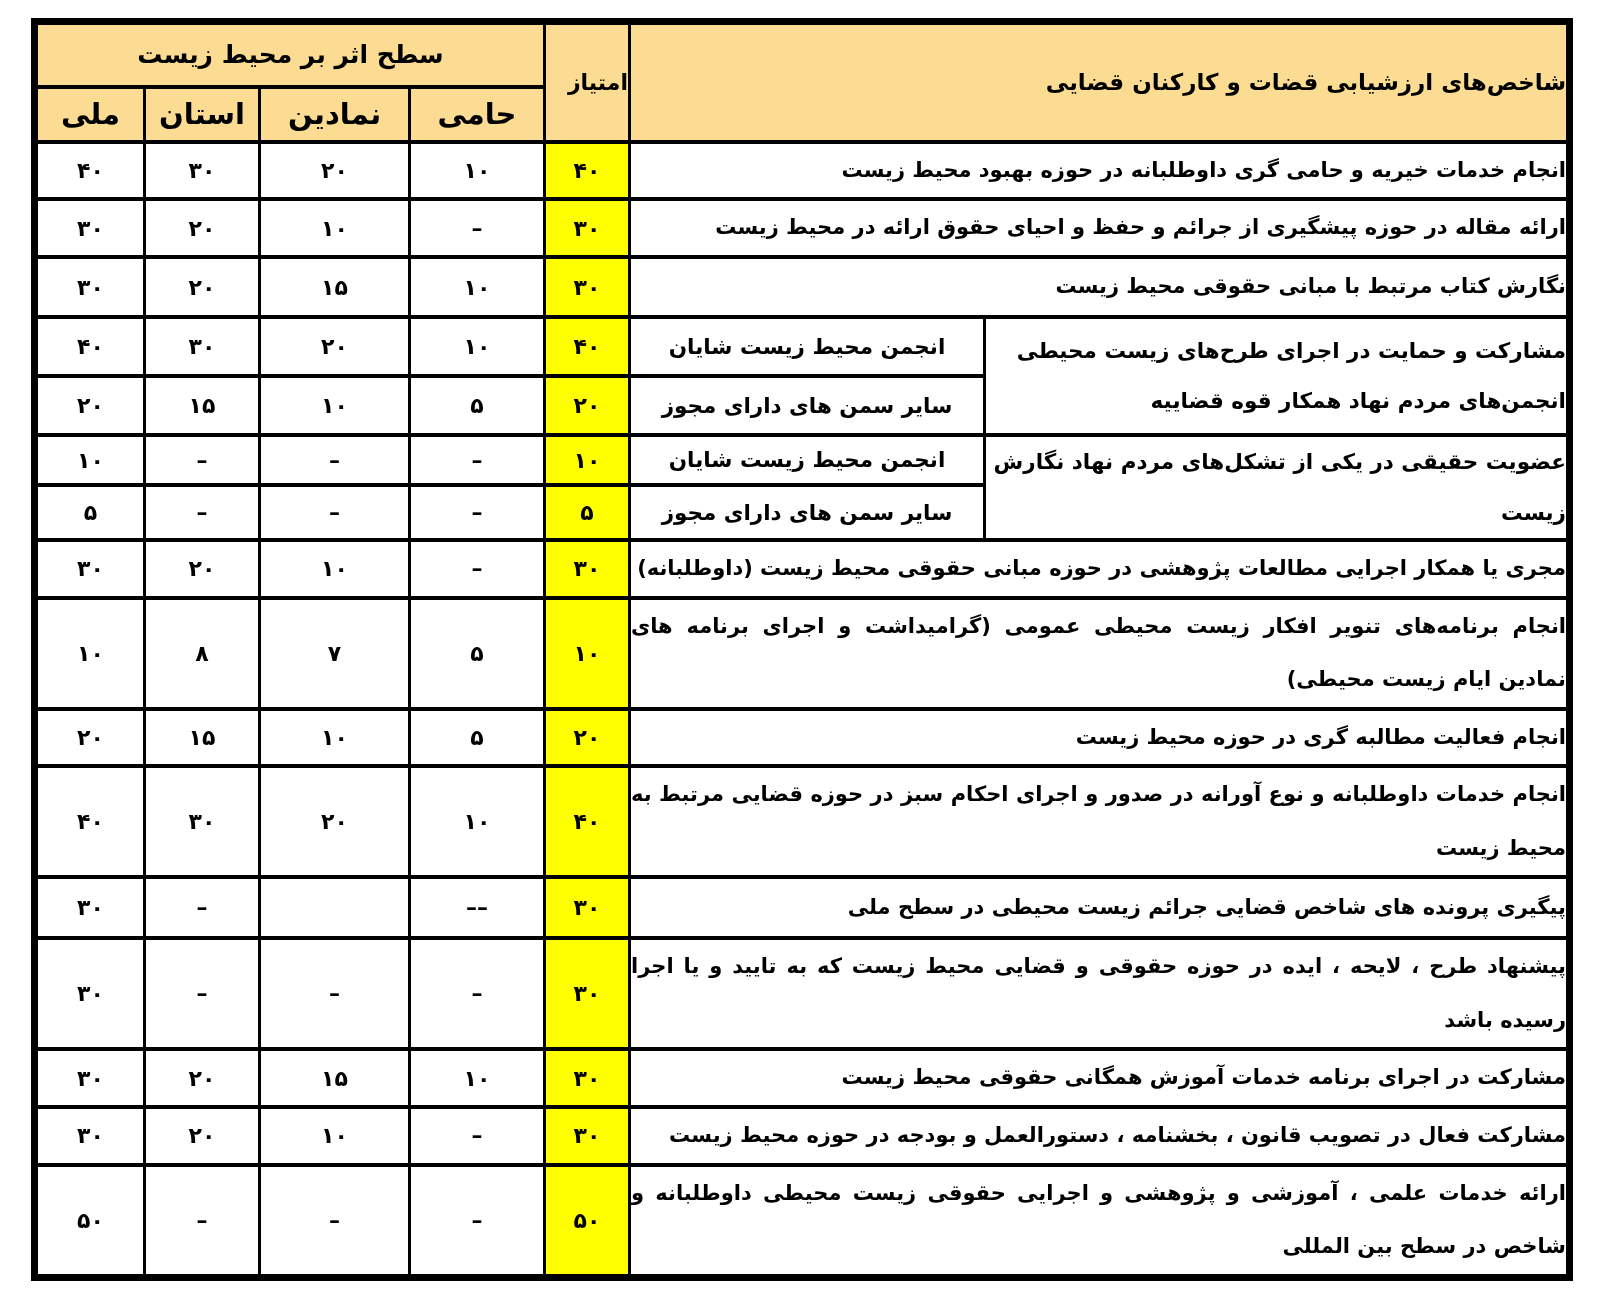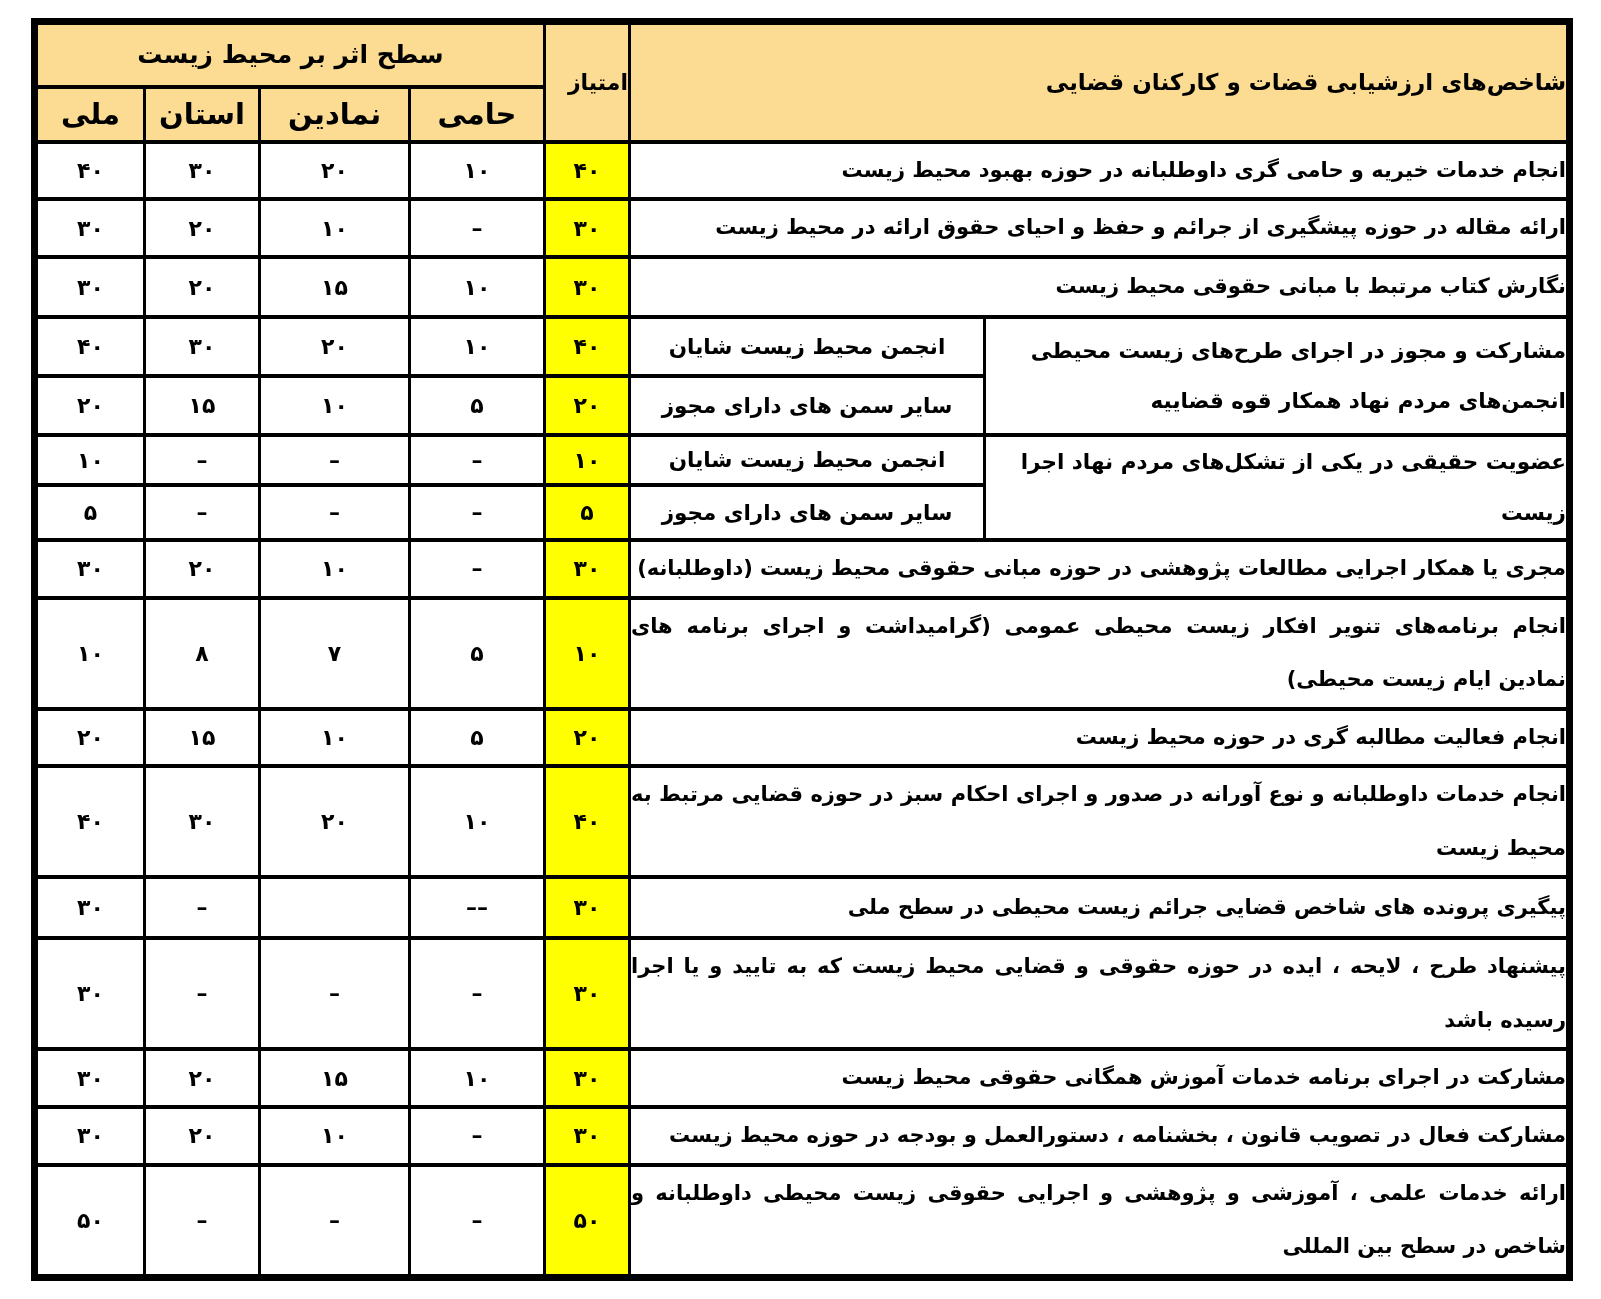--- a/index.html
+++ b/index.html
@@ -94,40 +94,40 @@
       <tr style="height:60px">
         <td class="ind" colspan="2">نگارش کتاب مرتبط با مبانی حقوقی محیط زیست</td>
         <td class="score">۳۰</td>
         <td class="num">۱۰</td>
         <td class="num">۱۵</td>
         <td class="num">۲۰</td>
         <td class="num">۳۰</td>
       </tr>
 
       <tr style="height:59px">
-        <td class="gmain" rowspan="2">مشارکت و مجوز در اجرای طرح‌های زیست محیطی انجمن‌های مردم نهاد همکار قوه قضاییه</td>
+        <td class="gmain" rowspan="2">مشارکت و حمایت در اجرای طرح‌های زیست محیطی انجمن‌های مردم نهاد همکار قوه قضاییه</td>
         <td class="sub">انجمن محیط زیست شایان</td>
         <td class="score">۴۰</td>
         <td class="num">۱۰</td>
         <td class="num">۲۰</td>
         <td class="num">۳۰</td>
         <td class="num">۴۰</td>
       </tr>
 
       <tr style="height:59px">
         <td class="sub">سایر سمن های دارای مجوز</td>
         <td class="score">۲۰</td>
         <td class="num">۵</td>
         <td class="num">۱۰</td>
         <td class="num">۱۵</td>
         <td class="num">۲۰</td>
       </tr>
 
       <tr style="height:48px">
-        <td class="gmain" rowspan="2">عضویت حقیقی در یکی از تشکل‌های مردم نهاد اجرا زیست</td>
+        <td class="gmain" rowspan="2">عضویت حقیقی در یکی از تشکل‌های مردم نهاد نگارش زیست</td>
         <td class="sub">انجمن محیط زیست شایان</td>
         <td class="score">۱۰</td>
         <td class="num">–</td>
         <td class="num">–</td>
         <td class="num">–</td>
         <td class="num">۱۰</td>
       </tr>
 
       <tr style="height:52px">
         <td class="sub">سایر سمن های دارای مجوز</td>

